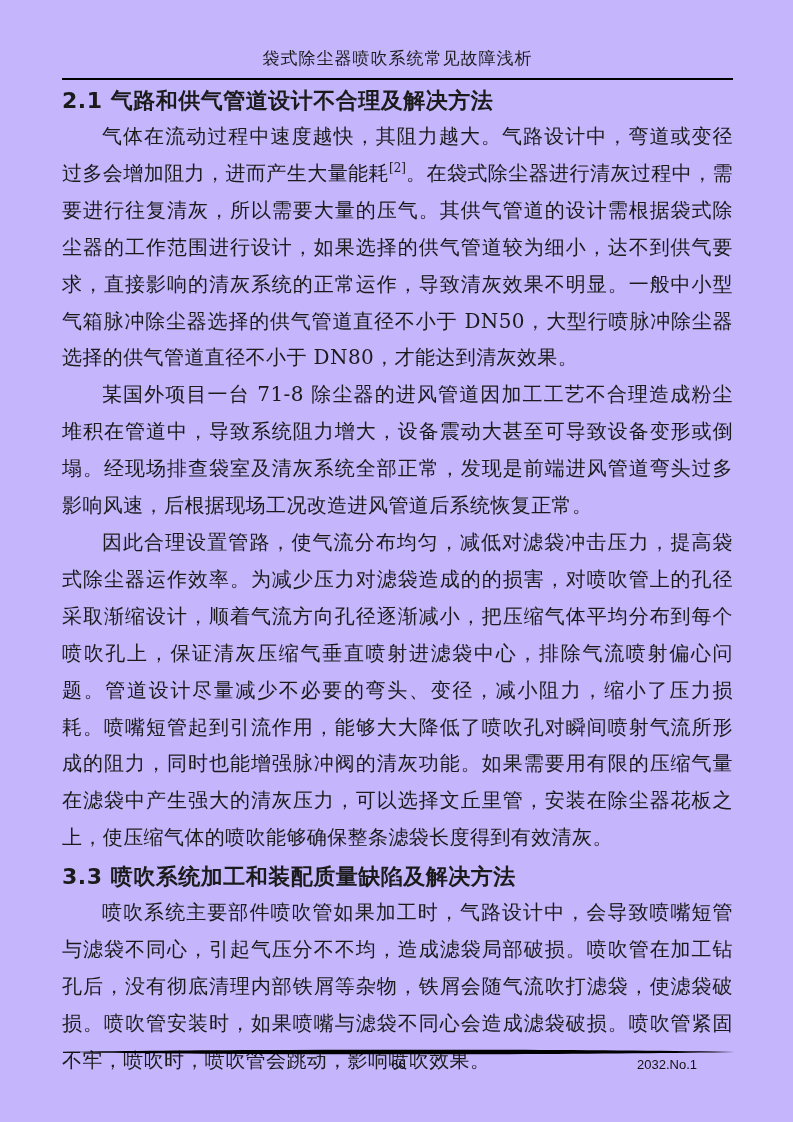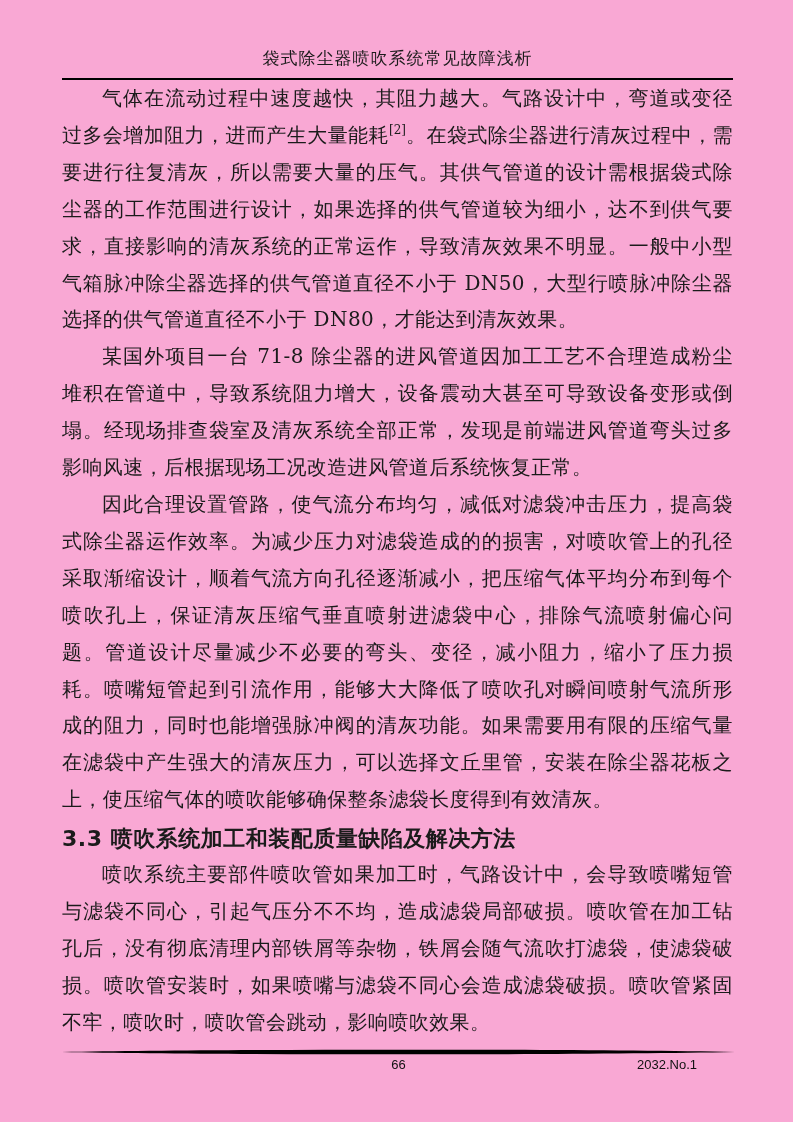--- a/index.html
+++ b/index.html
@@ -4,21 +4,21 @@
 <style>
   :root{
     --ink:#1b1b1b;
     --rule:#000000;
   }
   html,body{margin:0;padding:0;background:#ffffff;}
   .page{
     position:relative;
     width:793px;height:1122px;
     margin:0 auto;
-    background:#f9a8d4;
+    background:#c4b5fd;
     color:var(--ink);
     overflow:hidden;
     box-sizing:border-box;
     padding:46px 60px 0 62px;
     font-family:"DejaVu Serif","Liberation Serif",serif;
   }
   .running-head{
     text-align:center;
     font-size:17px;
     line-height:24px;
@@ -81,20 +81,21 @@
 </style>
 </head>
 <body>
 
 <div class="page">
 
   <div class="running-head">袋式除尘器喷吹系统常见故障浅析</div>
 
   <div class="head-rule"></div>
 
+  <h2 class="sec-heading">2.1 气路和供气管道设计不合理及解决方法</h2>
 
   <p class="body-par"><span>气体在流动过程中速度越快，其阻力越大。气路设计中，弯道或变径过多会增加阻力，进而产生大量能耗</span><sup>[2]</sup><span>。在袋式除尘器进行清灰过程中，需要进行往复清灰，所以需要大量的压气。其供气管道的设计需根据袋式除尘器的工作范围进行设计，如果选择的供气管道较为细小，达不到供气要求，直接影响的清灰系统的正常运作，导致清灰效果不明显。一般中小型气箱脉冲除尘器选择的供气管道直径不小于 DN50，大型行喷脉冲除尘器选择的供气管道直径不小于 DN80，才能达到清灰效果。</span></p>
 
   <p class="body-par">某国外项目一台 71-8 除尘器的进风管道因加工工艺不合理造成粉尘堆积在管道中，导致系统阻力增大，设备震动大甚至可导致设备变形或倒塌。经现场排查袋室及清灰系统全部正常，发现是前端进风管道弯头过多影响风速，后根据现场工况改造进风管道后系统恢复正常。</p>
 
   <p class="body-par">因此合理设置管路，使气流分布均匀，减低对滤袋冲击压力，提高袋式除尘器运作效率。为减少压力对滤袋造成的的损害，对喷吹管上的孔径采取渐缩设计，顺着气流方向孔径逐渐减小，把压缩气体平均分布到每个喷吹孔上，保证清灰压缩气垂直喷射进滤袋中心，排除气流喷射偏心问题。管道设计尽量减少不必要的弯头、变径，减小阻力，缩小了压力损耗。喷嘴短管起到引流作用，能够大大降低了喷吹孔对瞬间喷射气流所形成的阻力，同时也能增强脉冲阀的清灰功能。如果需要用有限的压缩气量在滤袋中产生强大的清灰压力，可以选择文丘里管，安装在除尘器花板之上，使压缩气体的喷吹能够确保整条滤袋长度得到有效清灰。</p>
 
   <h2 class="sec-heading">3.3 喷吹系统加工和装配质量缺陷及解决方法</h2>
 
   <p class="body-par">喷吹系统主要部件喷吹管如果加工时，气路设计中，会导致喷嘴短管与滤袋不同心，引起气压分不不均，造成滤袋局部破损。喷吹管在加工钻孔后，没有彻底清理内部铁屑等杂物，铁屑会随气流吹打滤袋，使滤袋破损。喷吹管安装时，如果喷嘴与滤袋不同心会造成滤袋破损。喷吹管紧固不牢，喷吹时，喷吹管会跳动，影响喷吹效果。</p>

